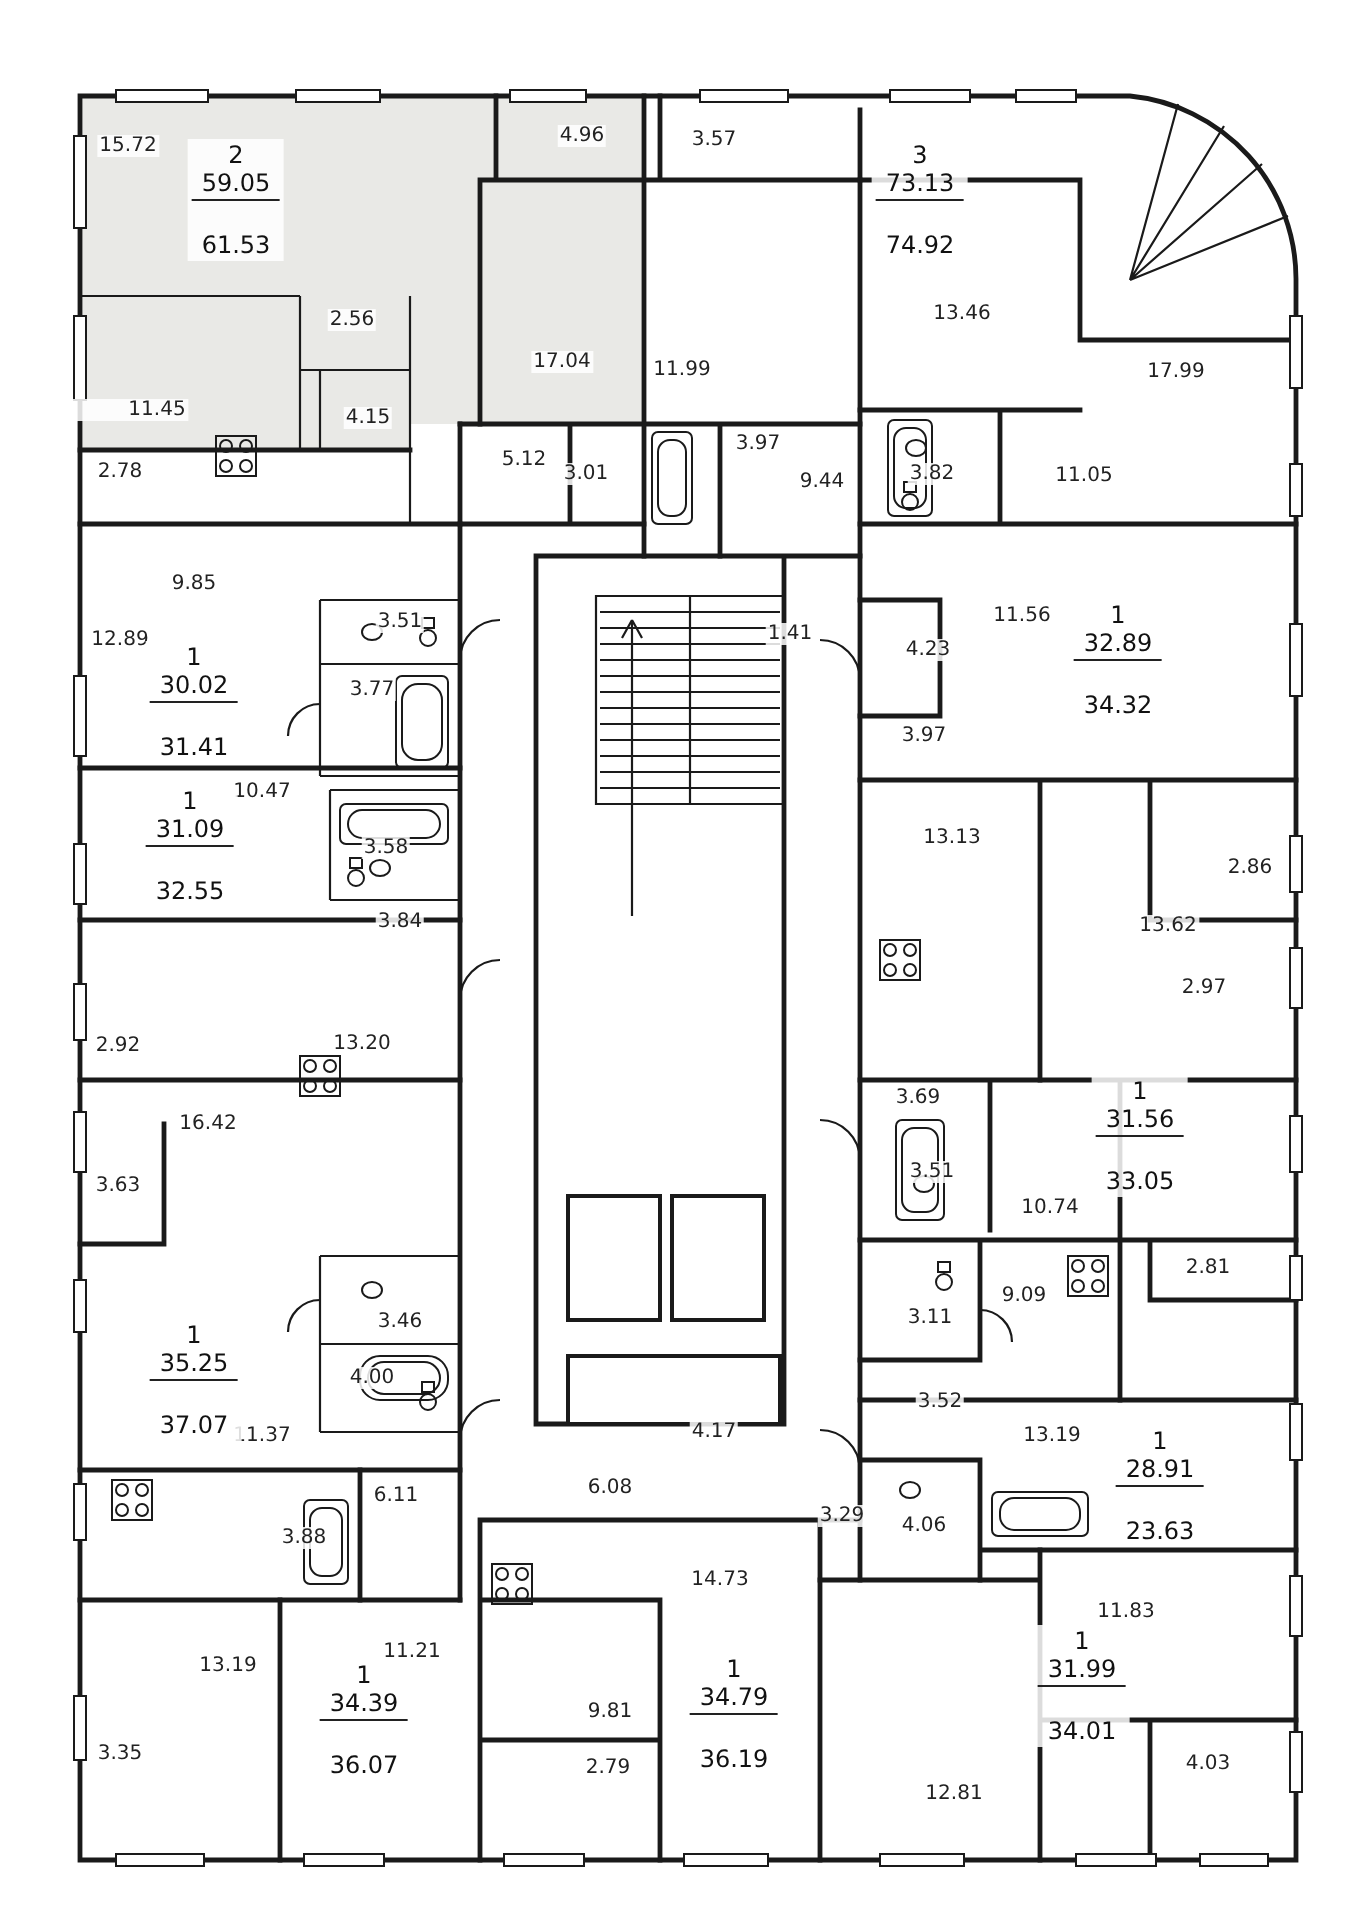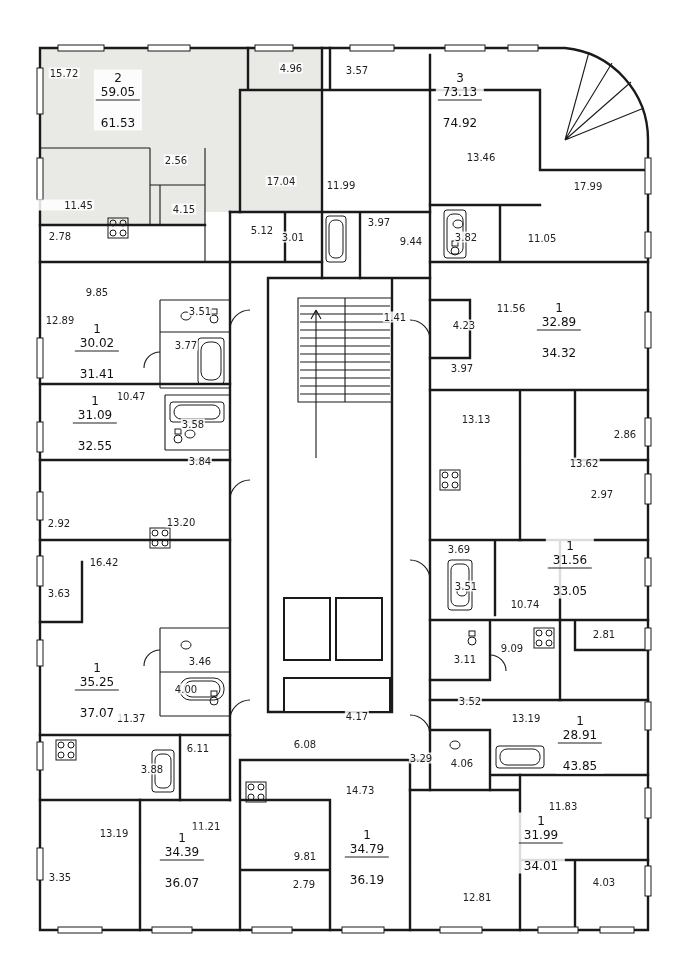--- a/index.html
+++ b/index.html
@@ -306,21 +306,21 @@
         <span class="total">34.32</span>
       </div>
       <div class="apt" style="left: 570px; top: 568px;">
         <span class="rooms">1</span>
         <span class="living">31.56</span>
         <span class="total">33.05</span>
       </div>
       <div class="apt" style="left: 580px; top: 743px;">
         <span class="rooms">1</span>
         <span class="living">28.91</span>
-        <span class="total">43.85</span>
+        <span class="total">23.63</span>
       </div>
       <div class="apt" style="left: 541px; top: 843px;">
         <span class="rooms">1</span>
         <span class="living">31.99</span>
         <span class="total">34.01</span>
       </div>
     </div>
 
 </div>
 

